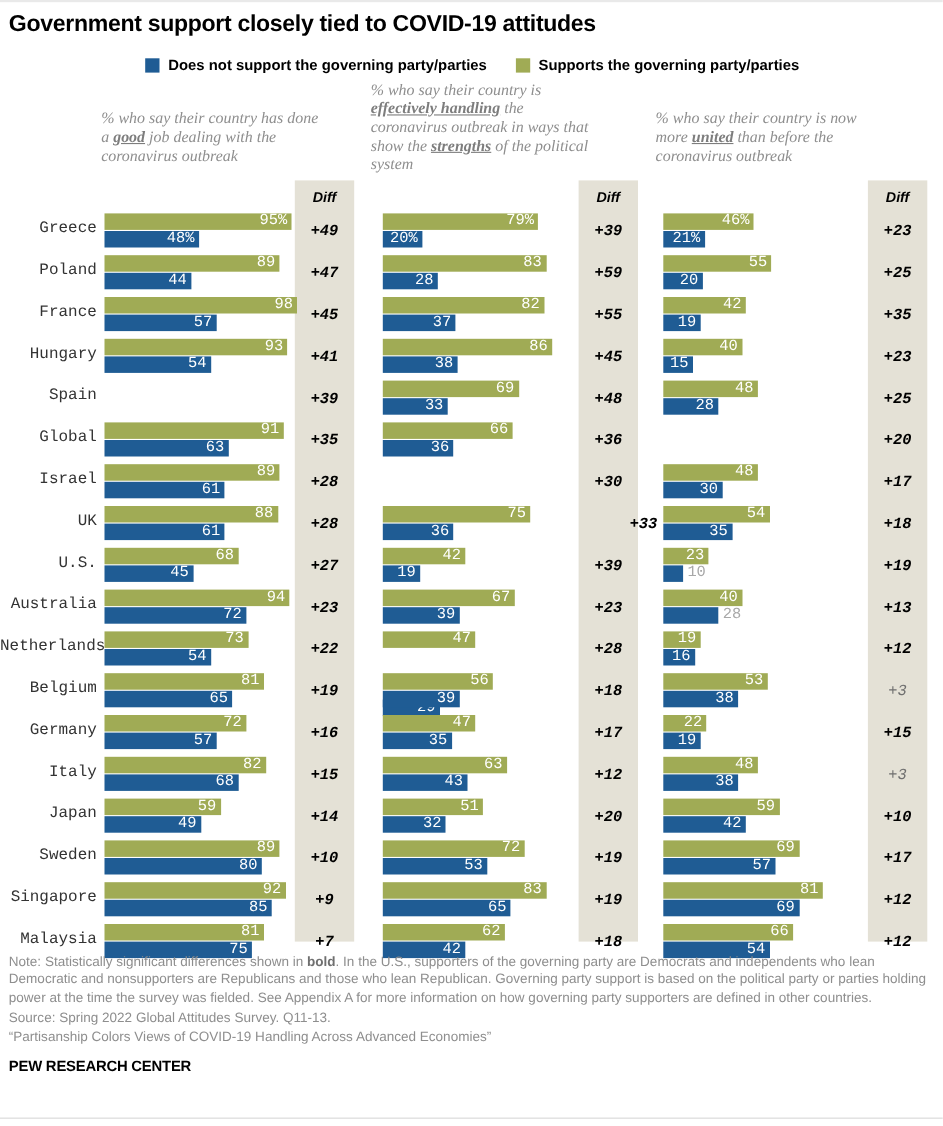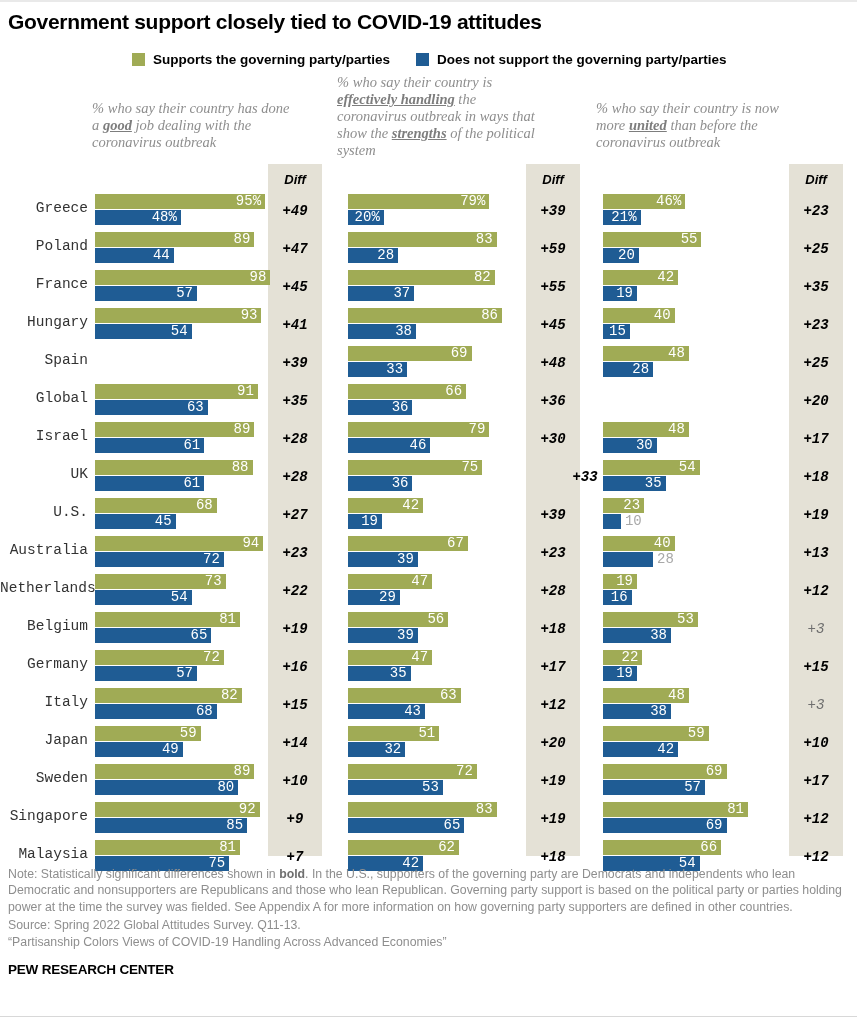--- a/index.html
+++ b/index.html
@@ -233,26 +233,26 @@
 </style>
 </head>
 <body>
 
 <div id="top-rule"></div>
 
 <div id="chart-title">Government support closely tied to COVID-19 attitudes</div>
 
 <div id="legend">
   <div class="legend-item">
+    <span class="legend-swatch" style="background:#1f5c94"></span>
+    <span class="legend-label">Does not support the governing party/parties</span>
+  </div>
+  <div class="legend-item">
     <span class="legend-swatch" style="background:#a0ab55"></span>
     <span class="legend-label">Supports the governing party/parties</span>
-  </div>
-  <div class="legend-item">
-    <span class="legend-swatch" style="background:#1f5c94"></span>
-    <span class="legend-label">Does not support the governing party/parties</span>
   </div>
 </div>
 
 <div class="panel-subtitle" id="subtitle-0">% who say their country has done a <b>good</b> job dealing with the coronavirus outbreak</div>
 <div class="panel-subtitle" id="subtitle-1">% who say their country is <b>effectively handling</b> the coronavirus outbreak in ways that show the <b>strengths</b> of the political system</div>
 <div class="panel-subtitle" id="subtitle-2">% who say their country is now more <b>united</b> than before the coronavirus outbreak</div>
 
 <div id="plot">
   <div class="diff-band" id="diff-band-0"></div>
   <div class="diff-band" id="diff-band-1"></div>
@@ -465,30 +465,20 @@
           <div class="bar-wrap top" style="width: 159.31px;">
             <div class="bar green" style="width: 159.31px;"></div>
             <span class="bar-value inside">89</span>
           </div>
           <div class="bar-wrap bottom" style="width: 109.19px;">
             <div class="bar blue" style="width: 109.19px;"></div>
             <span class="bar-value inside">61</span>
           </div>
         </div>
         <div class="diff-value dv-0 sig" style="top: 11px;">+28</div>
-        <div class="panel-group pg-1">
-          <div class="bar-wrap top" style="width: 141.41px;">
-            <div class="bar green" style="width: 141.41px;"></div>
-            <span class="bar-value inside">79</span>
-          </div>
-          <div class="bar-wrap bottom" style="width: 82.34px;">
-            <div class="bar blue" style="width: 82.34px;"></div>
-            <span class="bar-value inside">46</span>
-          </div>
-        </div>
         <div class="diff-value dv-1 sig" style="top: 11px;">+30</div>
         <div class="panel-group pg-2">
           <div class="bar-wrap top" style="width: 85.92px;">
             <div class="bar green" style="width: 85.92px;"></div>
             <span class="bar-value inside">48</span>
           </div>
           <div class="bar-wrap bottom" style="width: 53.7px;">
             <div class="bar blue" style="width: 53.7px;"></div>
             <span class="bar-value inside">30</span>
           </div>
@@ -614,21 +604,21 @@
             <div class="bar blue" style="width: 96.66px;"></div>
             <span class="bar-value inside">54</span>
           </div>
         </div>
         <div class="diff-value dv-0 sig" style="top: 11px;">+22</div>
         <div class="panel-group pg-1">
           <div class="bar-wrap top" style="width: 84.13px;">
             <div class="bar green" style="width: 84.13px;"></div>
             <span class="bar-value inside">47</span>
           </div>
-          <div class="bar-wrap bottom" style="width: 51.91px;">
+          <div class="bar-wrap bottom" style="width: 51.91px; margin-top: 46px;">
             <div class="bar blue" style="width: 51.91px;"></div>
             <span class="bar-value inside">29</span>
           </div>
         </div>
         <div class="diff-value dv-1 sig" style="top: 11px;">+28</div>
         <div class="panel-group pg-2">
           <div class="bar-wrap top" style="width: 34.01px;">
             <div class="bar green" style="width: 34.01px;"></div>
             <span class="bar-value inside">19</span>
           </div>

